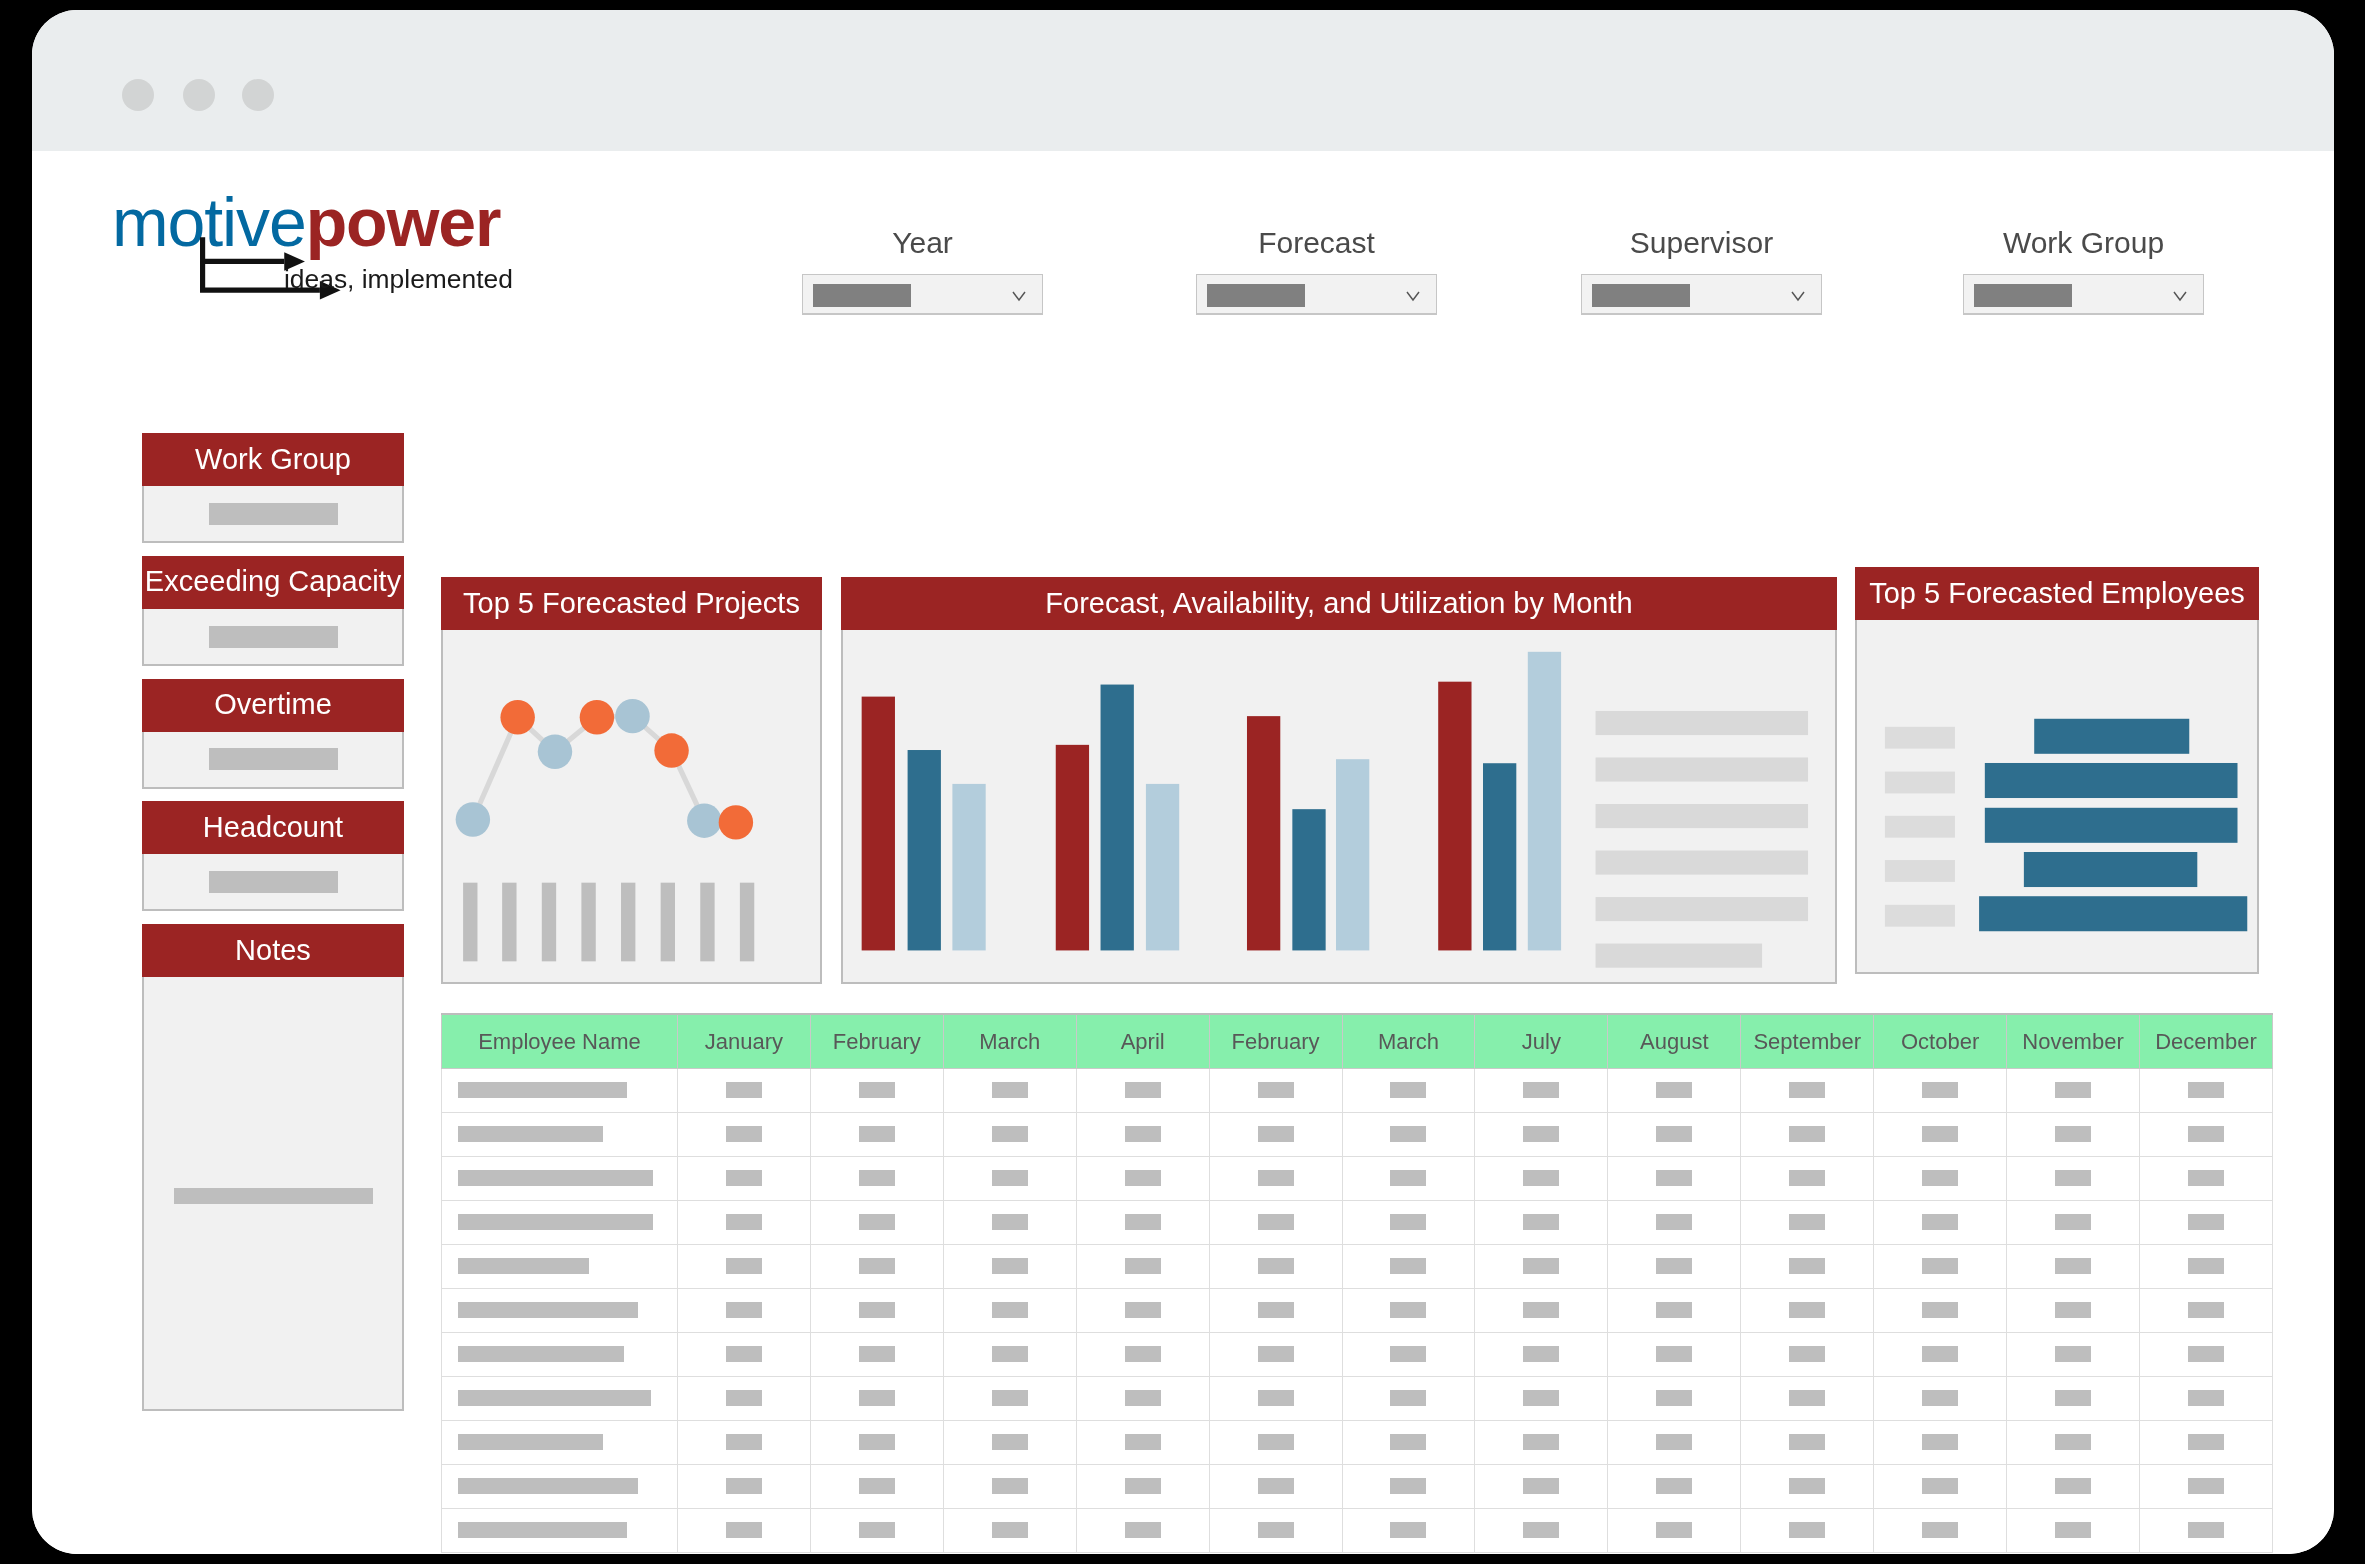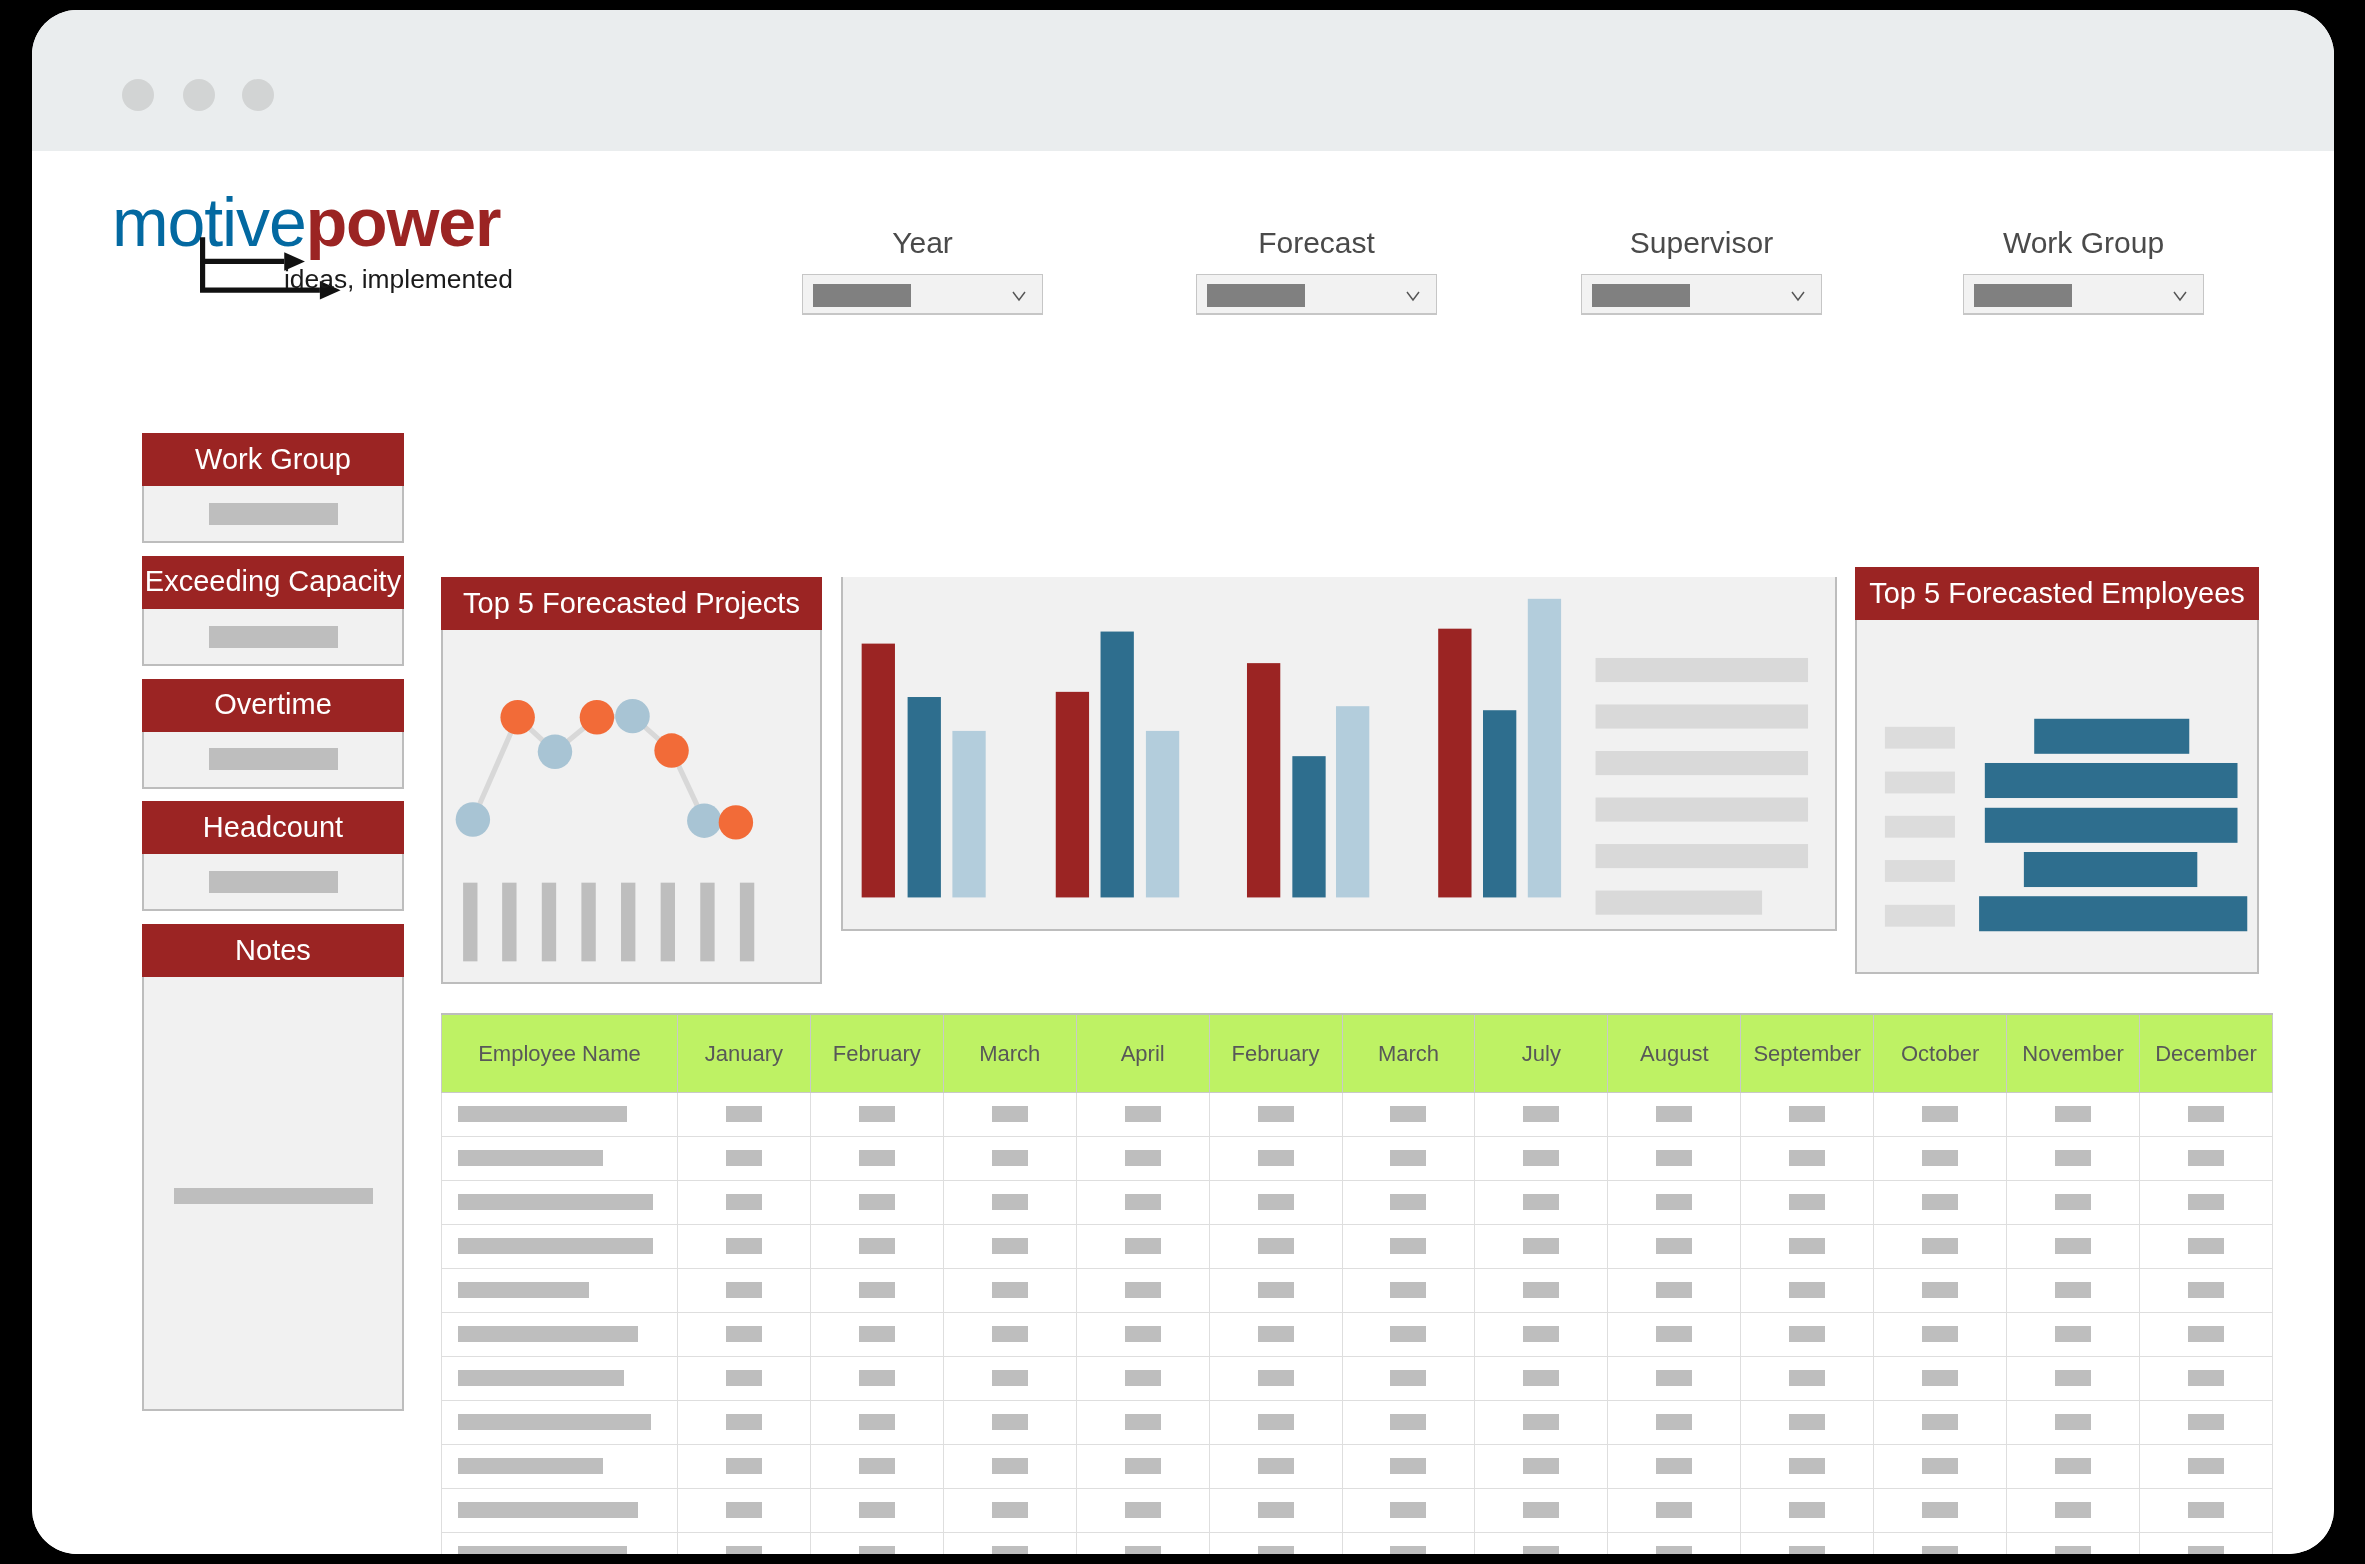--- a/index.html
+++ b/index.html
@@ -180,27 +180,27 @@
     position: absolute;
     left: 409px; top: 862px;
     width: 1832px;
   }
   table#data-table {
     width: 100%;
     border-collapse: collapse;
     table-layout: fixed;
   }
   #data-table th {
-    background: #bef264;
+    background: #86efac;
     border: 1.1px solid #c9c9c9;
     border-top: 2.9px solid #bdbdbd;
     font-size: 22px;
     font-weight: 400;
     color: #585858;
-    height: 78px;
+    height: 54px;
     text-align: center;
     vertical-align: middle;
     white-space: nowrap;
   }
   #data-table td {
     background: #ffffff;
     border: 1.1px solid #dedede;
     height: 44px;
     vertical-align: middle;
     padding: 0;
@@ -353,20 +353,21 @@
           <rect x="241" y="440" width="25" height="137" fill="#bebebe"></rect>
           <rect x="310" y="440" width="25" height="137" fill="#bebebe"></rect>
           <rect x="379" y="440" width="25" height="137" fill="#bebebe"></rect>
           <rect x="448" y="440" width="25" height="137" fill="#bebebe"></rect>
           <rect x="517" y="440" width="25" height="137" fill="#bebebe"></rect>
         </svg>
       </div>
     </div>
 
     <div id="forecast-panel">
+      <div class="panel-header">Forecast, Availability, and Utilization by Month</div>
       <div class="panel-body">
         <svg id="forecast-svg" width="990" height="348" viewBox="0 0 1723 606">
 
           <rect x="32" y="116" width="58" height="442" fill="#9B2423"></rect>
           <rect x="112" y="209" width="58" height="349" fill="#2E6E8E"></rect>
           <rect x="190" y="268" width="58" height="290" fill="#b3cddc"></rect>
 
           <rect x="370" y="200" width="58" height="358" fill="#9B2423"></rect>
           <rect x="448" y="95" width="58" height="463" fill="#2E6E8E"></rect>
           <rect x="527" y="268" width="58" height="290" fill="#b3cddc"></rect>

